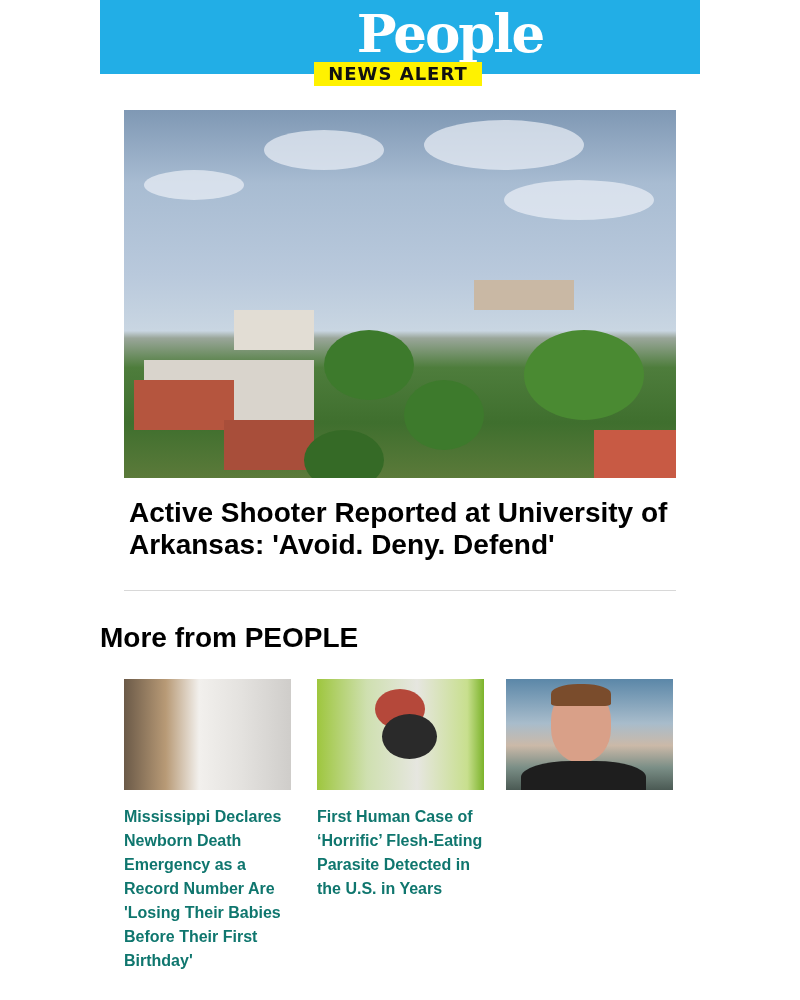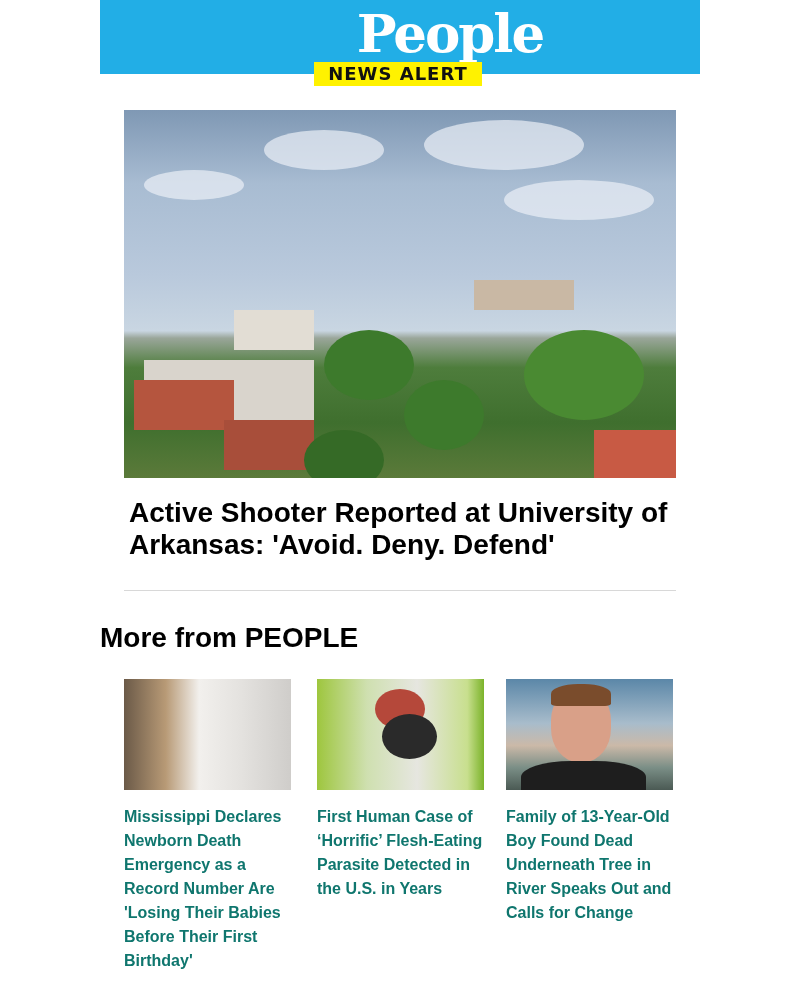--- a/index.html
+++ b/index.html
@@ -65,14 +65,13 @@
   </div>
   <div class="card-title">First Human Case of ‘Horrific’ Flesh-Eating Parasite Detected in the U.S. in Years</div>
 </div>
 
 <div class="card" style="left:506px;">
   <div class="thumb t3" title="Smiling 13-year-old boy in front of lake backdrop">
     <div style="position:absolute;left:45px;top:8px;width:60px;height:75px;border-radius:45%;background:#d9a088;"></div>
     <div style="position:absolute;left:45px;top:5px;width:60px;height:22px;border-radius:45% 45% 10% 10%;background:#7a4c2c;"></div>
     <div style="position:absolute;left:15px;top:82px;width:125px;height:40px;border-radius:40% 40% 0 0;background:#1e1e1e;"></div>
   </div>
-  <div class="card-title">Family of 13-Year-Old Boy Found Dead Underneath Tree in River Speaks Out and Calls for Change</div>
 </div>
 
 </body></html>

